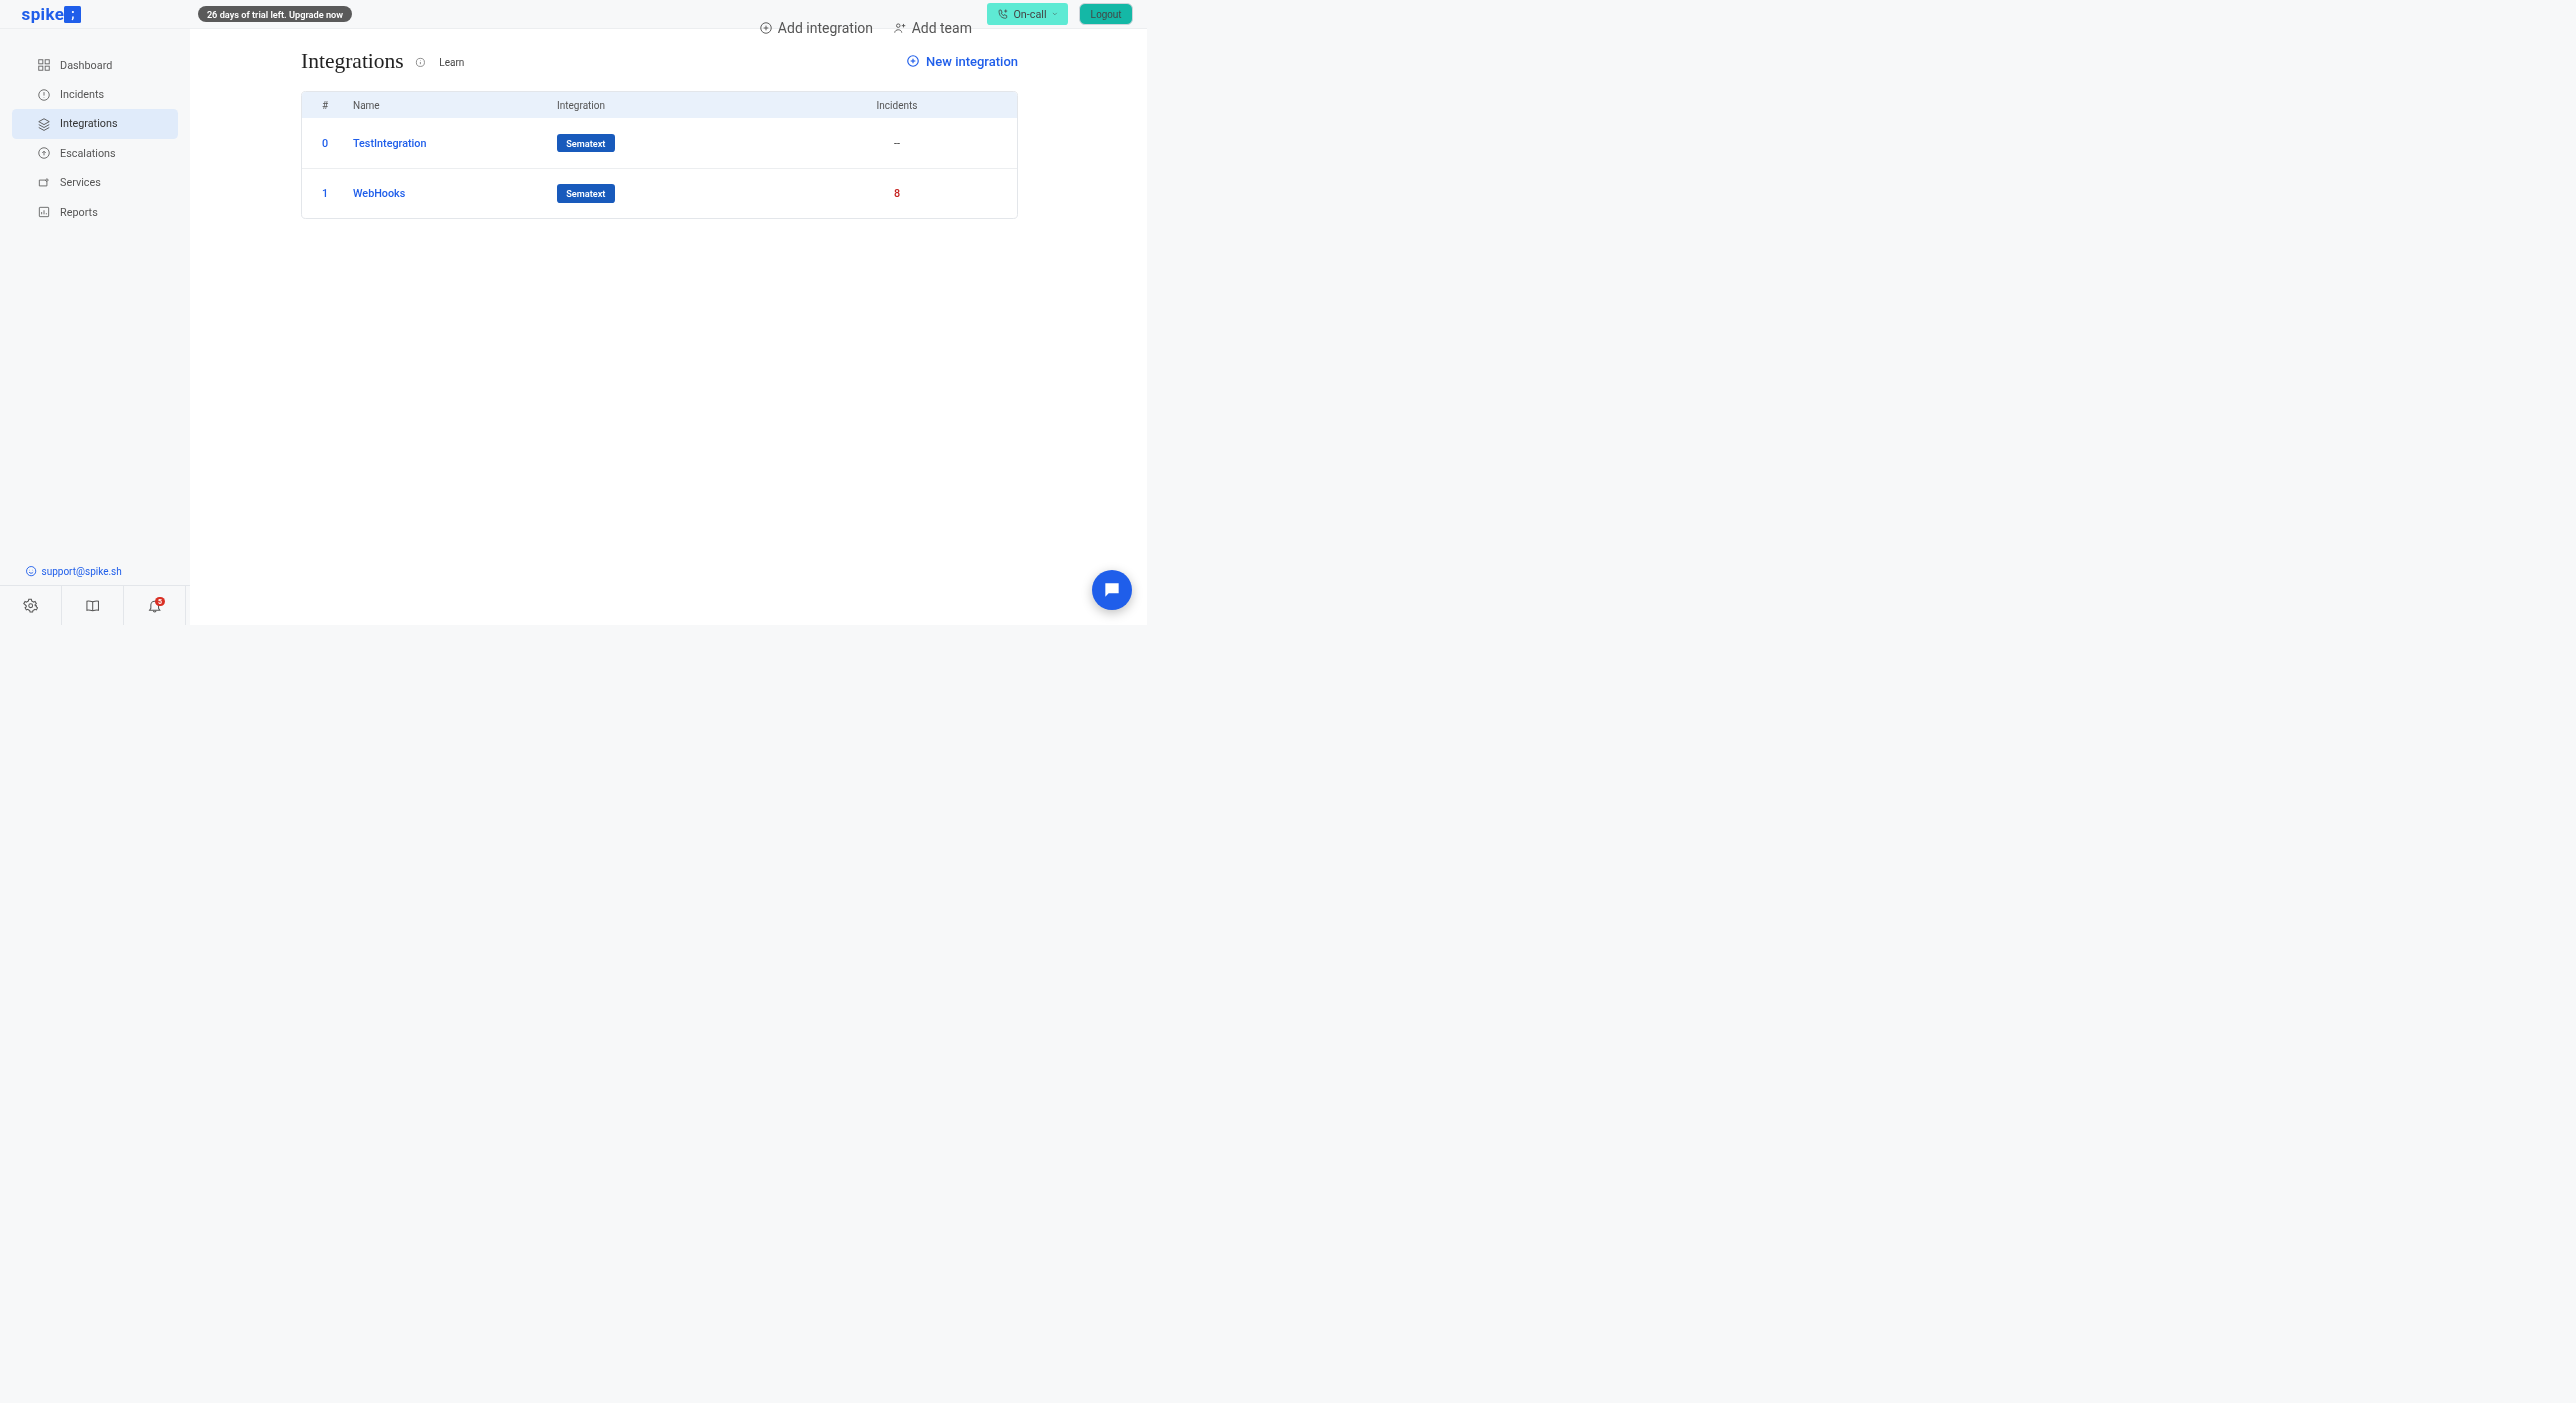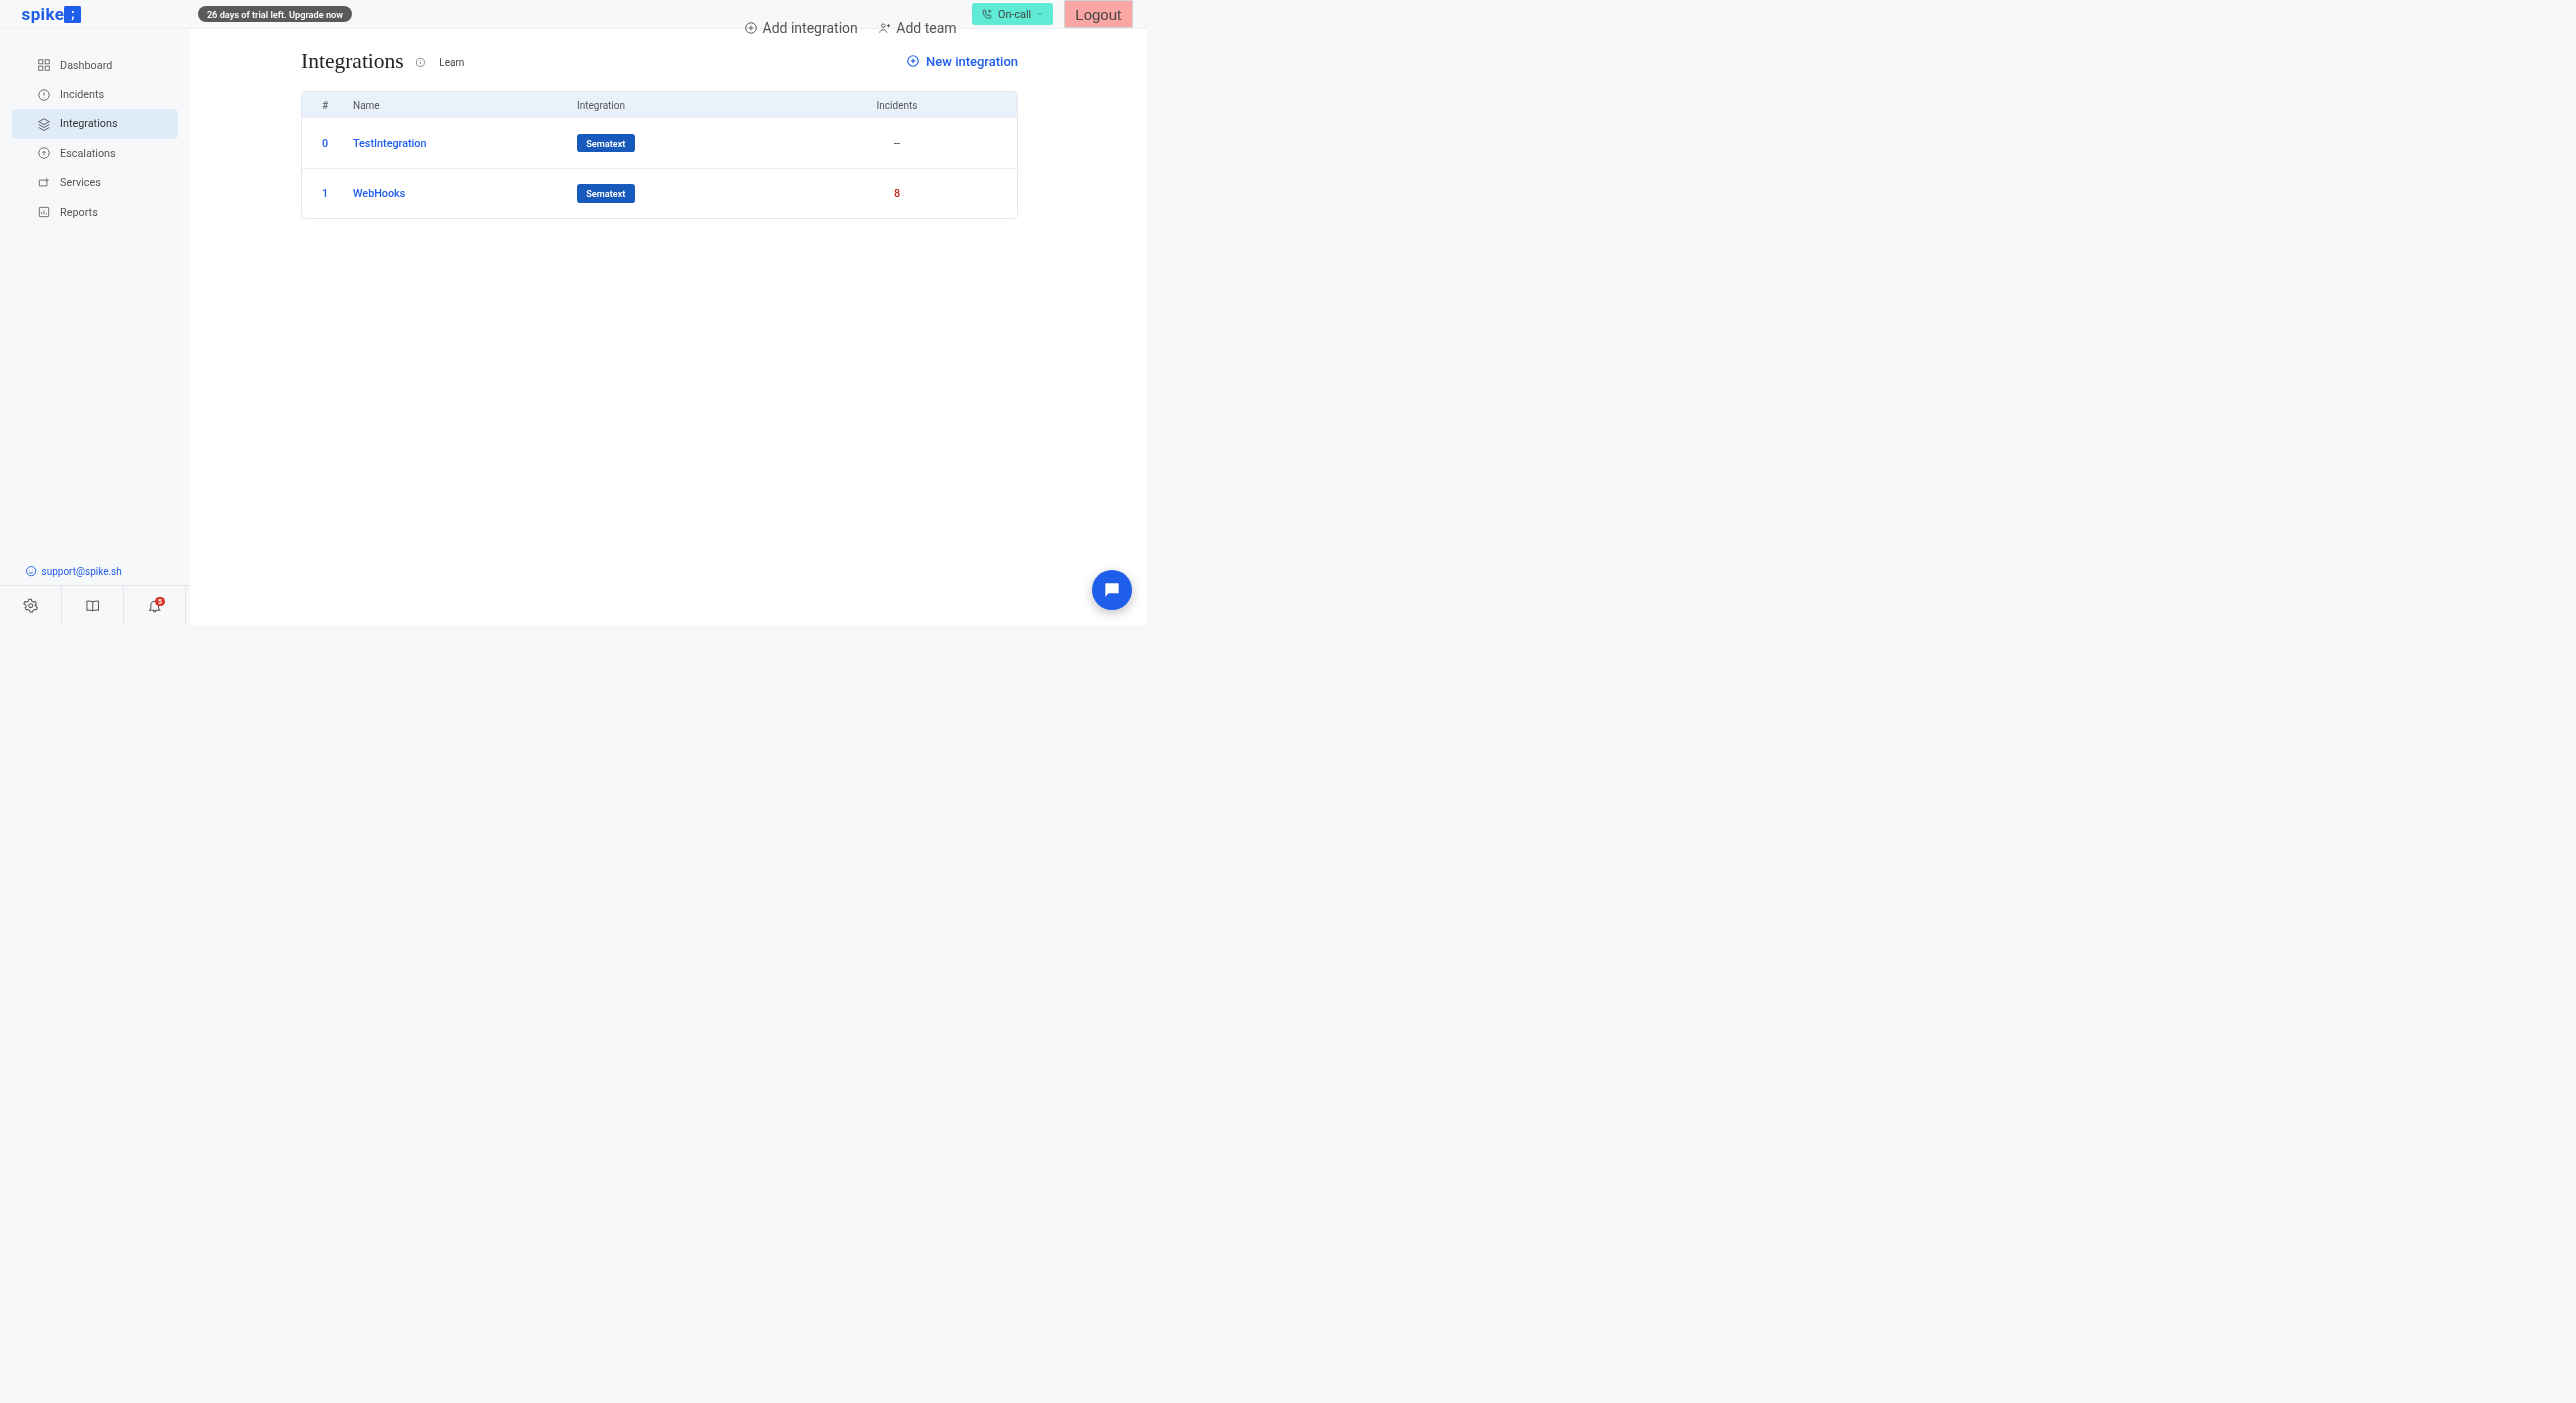--- a/index.html
+++ b/index.html
@@ -83,25 +83,25 @@
     padding: 4.6px 9.2px;
     display: flex;
     align-items: center;
     gap: 4.6px;
     cursor: pointer;
     font-size: 10.8px;
     color: #444;
   }
   .oncall-btn svg { width: 12.3px; height: 12.3px; stroke: #444; fill: none; stroke-width: 1.6; }
   .logout-btn {
-    background: #fca5a5;
+    background: #14b8a6;
     border: 0.8px solid #d0d4da;
-    border-radius: 1px;
+    border-radius: 6px;
     padding: 4.6px 10.8px;
-    font-size: 15px;
+    font-size: 10px;
     color: #444;
     cursor: pointer;
   }
 
   
   .sidebar {
     position: absolute;
     top: 29px;
     left: 0;
     width: 190px;
@@ -230,21 +230,21 @@
     overflow: hidden;
   }
   .thead {
     display: flex;
     background: #e9f1fb;
     padding: 7.7px 20px;
     font-size: 10px;
     color: #555;
   }
   .col-idx { width: 31px; }
-  .col-name { width: 224px; }
+  .col-name { width: 204px; }
   .col-integ { flex: 1; }
   .col-inc { width: 200px; text-align: center; }
   .trow {
     display: flex;
     align-items: center;
     padding: 15.4px 20px;
     border-top: 0.8px solid #eceef0;
     font-size: 10.8px;
   }
   .trow:first-of-type { border-top: none; }

